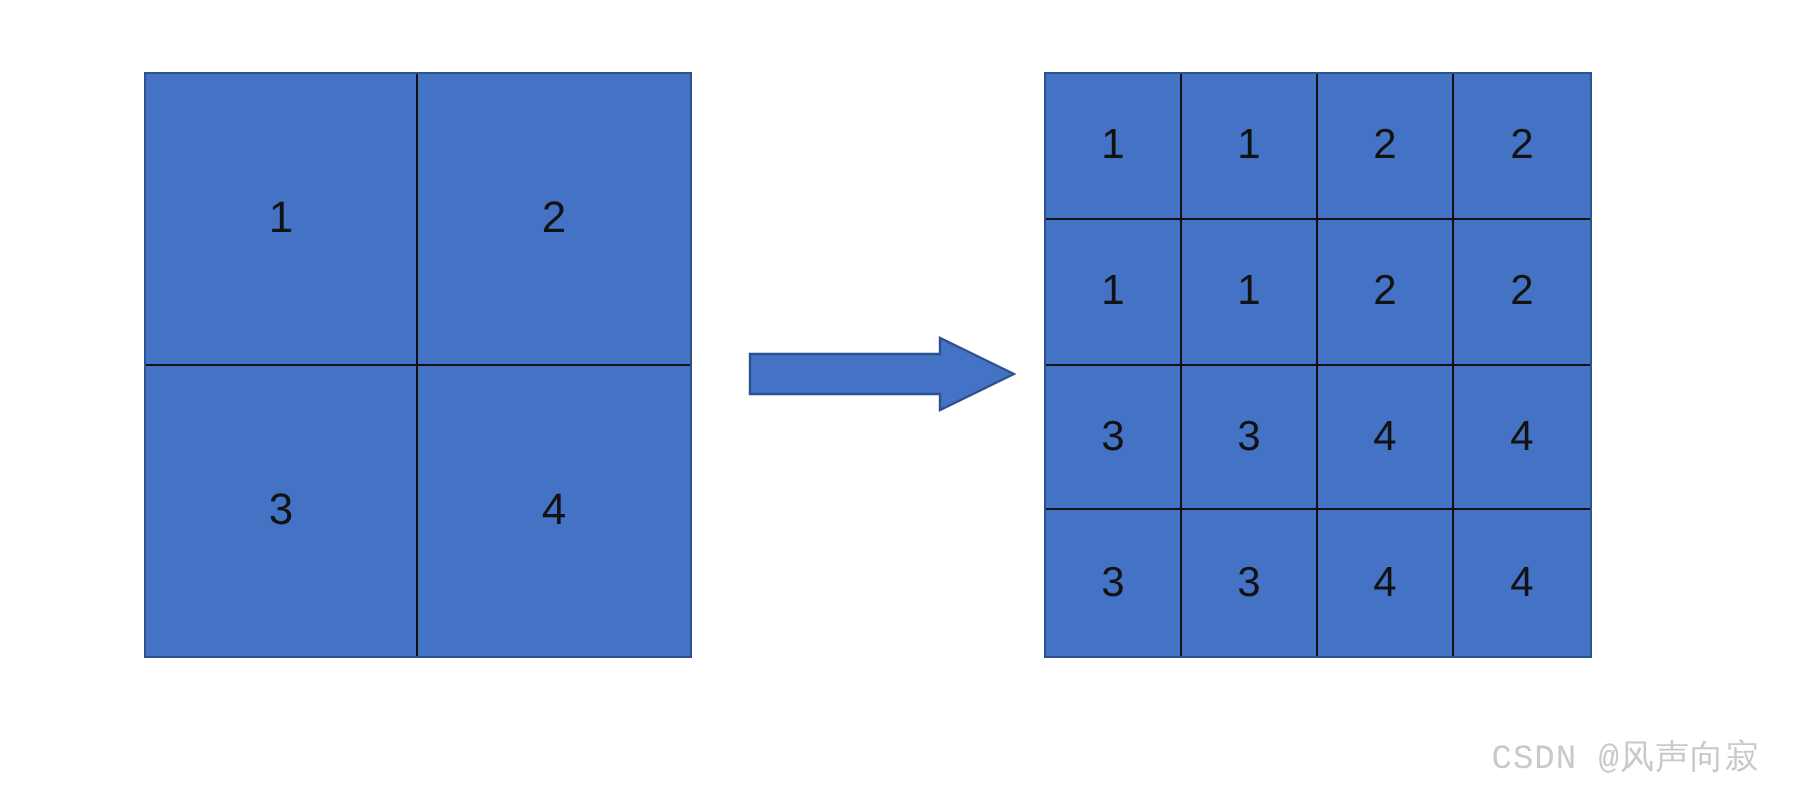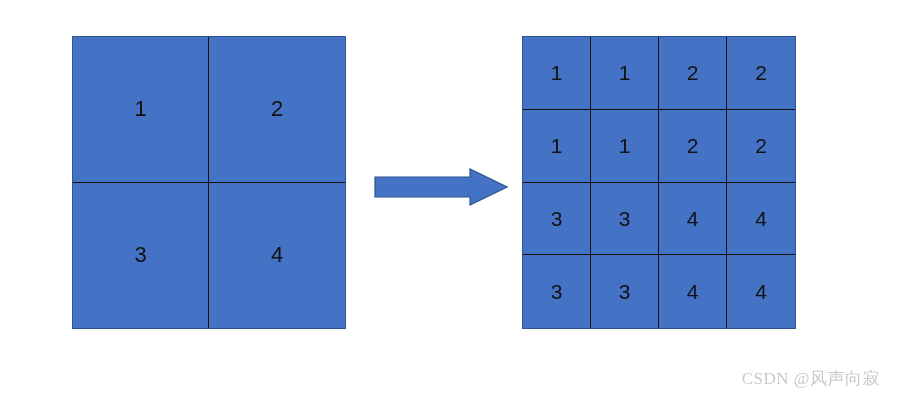--- a/index.html
+++ b/index.html
@@ -77,21 +77,21 @@
 
   
   #watermark {
     position: absolute;
     right: 18px;
     top: 367px;
     color: #c9c9c9;
     font-size: 17px;
     letter-spacing: 0.5px;
     white-space: nowrap;
-    font-family: Liberation Serif, serif;
+    font-family: Liberation Mono, monospace;
     user-select: none;
   }
 </style>
 </head>
 <body>
 
 <div class="canvas">
 
   <div class="grid-shape" id="source-grid">
     <div class="cell br bb">1</div>

